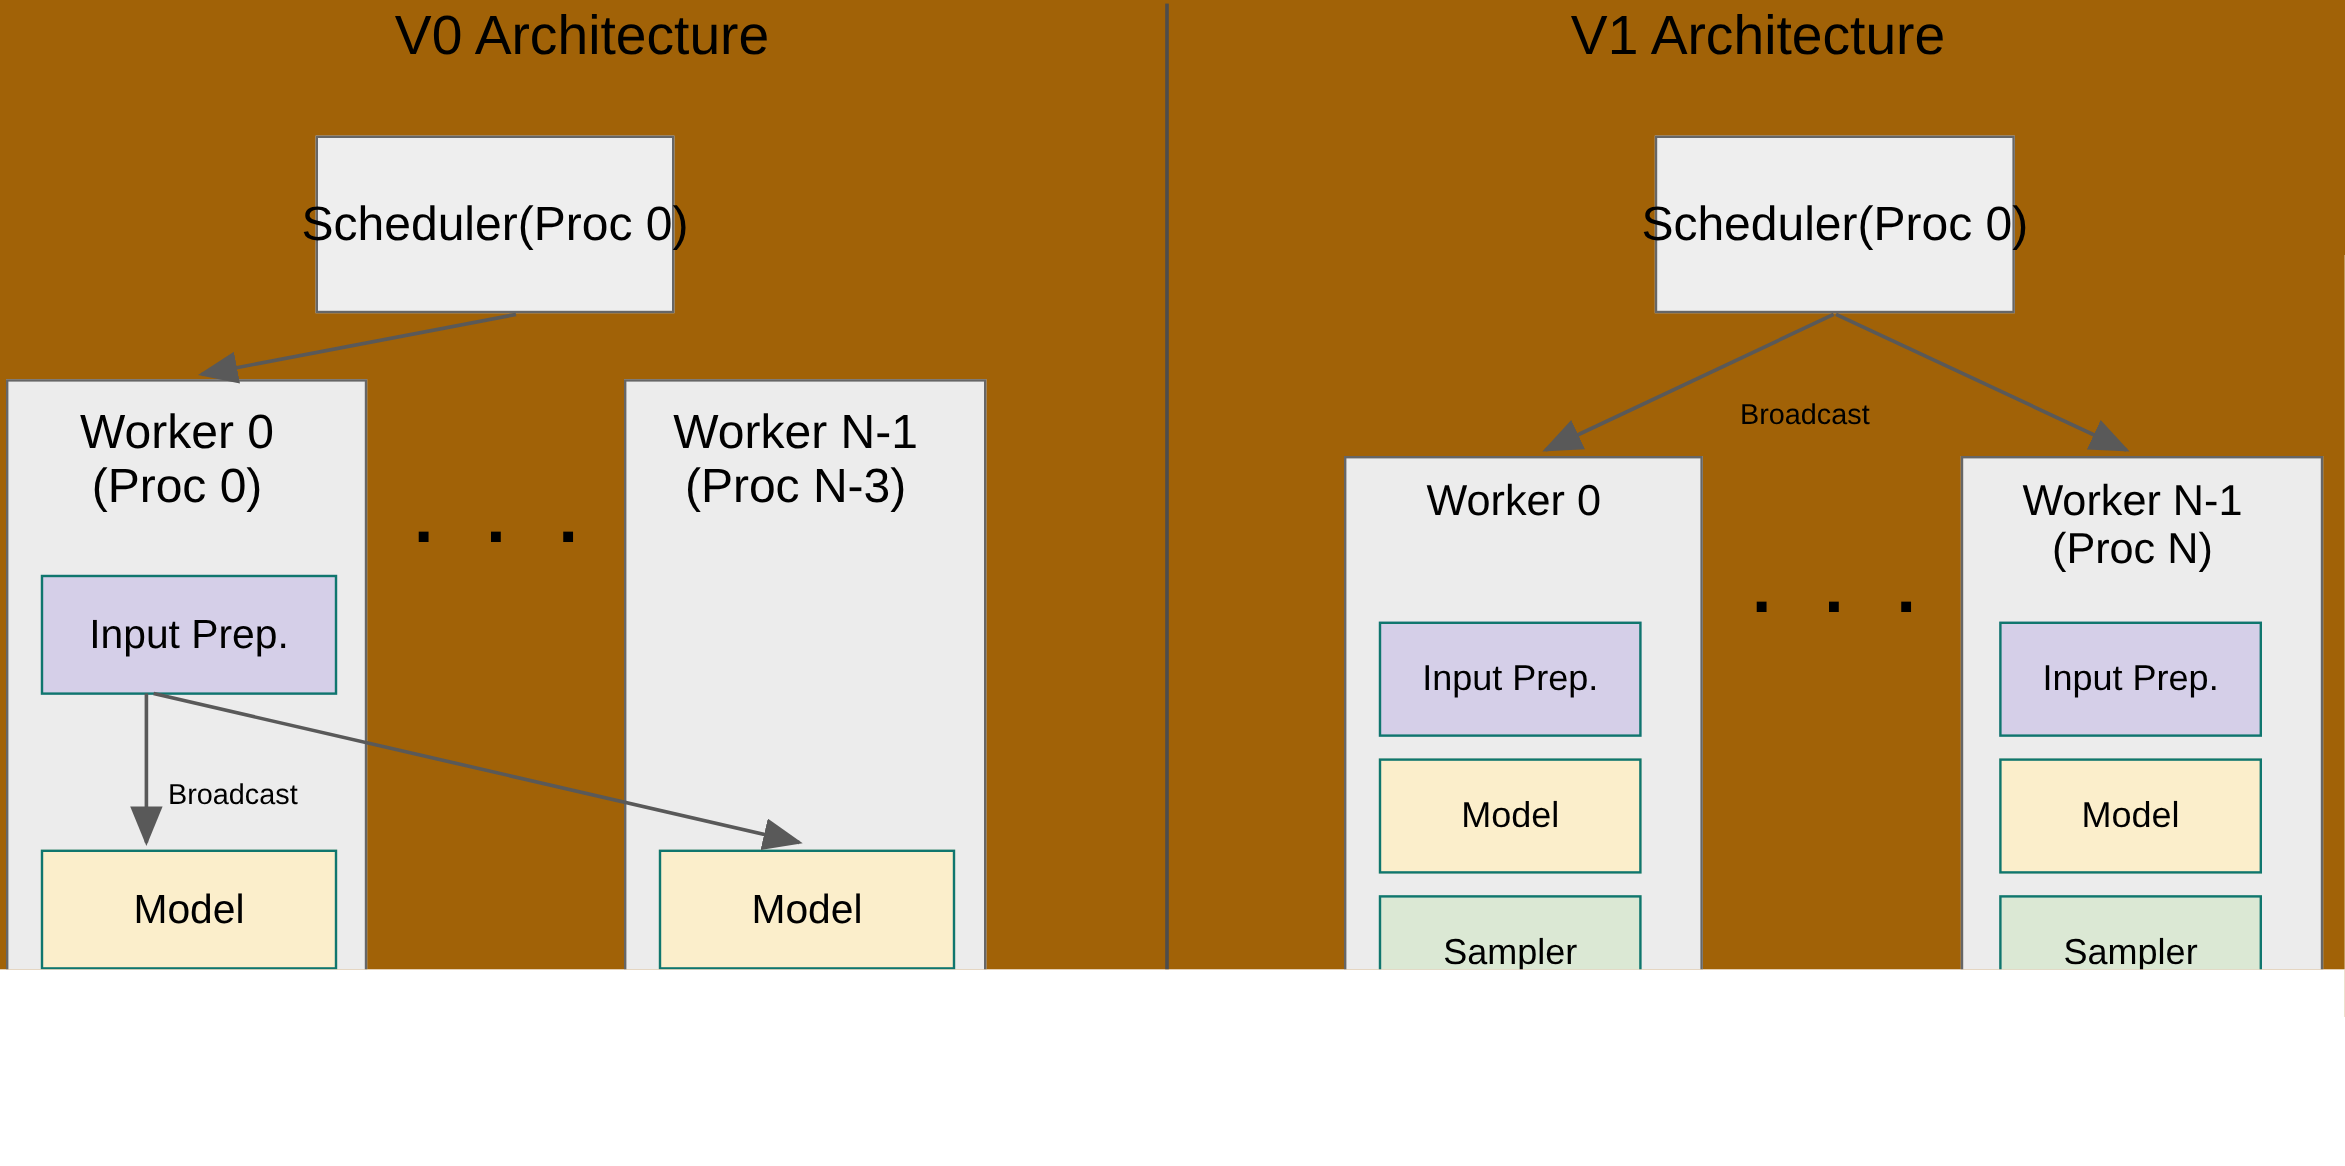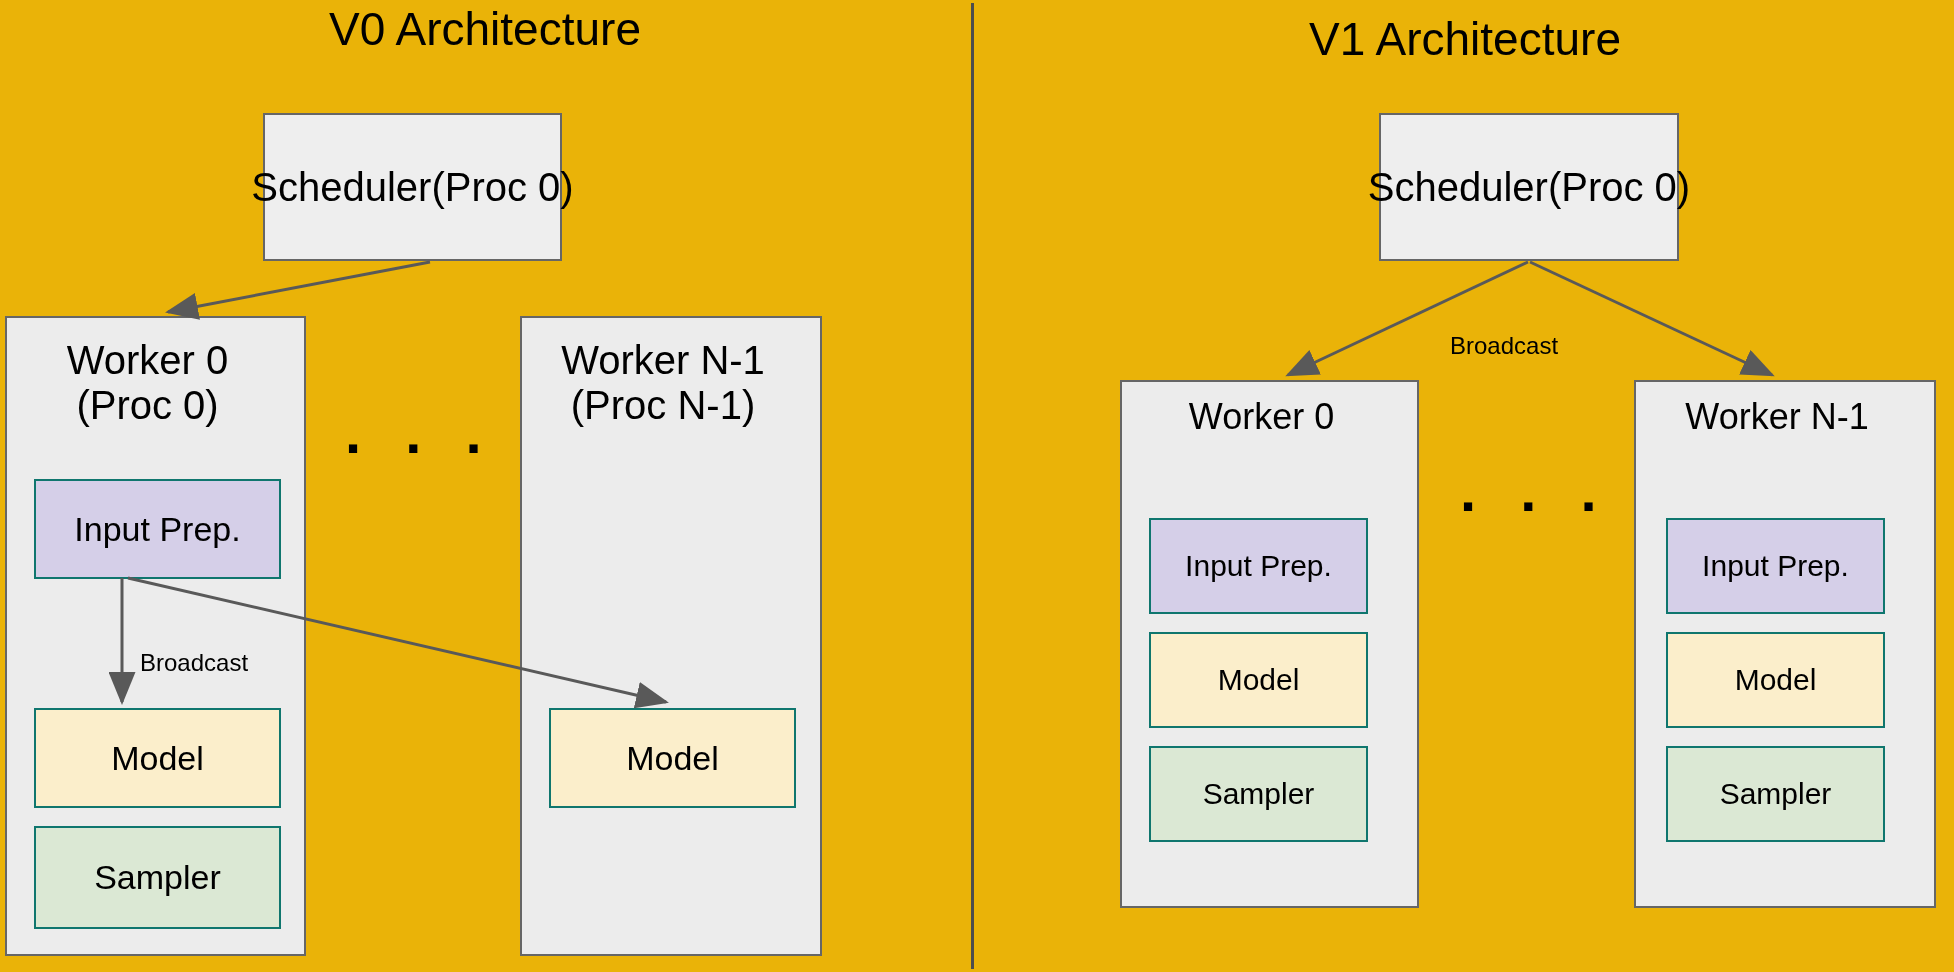--- a/index.html
+++ b/index.html
@@ -7,22 +7,22 @@
     padding: 0;
     background: #ffffff;
   }
   body {
     font-family: "Liberation Sans", sans-serif;
     color: #000000;
   }
   #canvas {
     position: relative;
     width: 1954px;
-    height: 972px;
-    background: #eab308;
+    height: 808px;
+    background: #a16207;
     overflow: hidden;
   }
   .panel-title {
     position: absolute;
     text-align: center;
     font-size: 46px;
     line-height: 1.05;
     color: #000000;
     white-space: nowrap;
   }
@@ -122,50 +122,51 @@
     <div class="inner inp" style="left:27px; top:161px; width:247px; height:100px;">Input Prep.</div>
     <div class="inner mdl" style="left:27px; top:390px; width:247px; height:100px;">Model</div>
     <div class="inner smp" style="left:27px; top:508px; width:247px; height:103px;">Sampler</div>
   </div>
 
   <div class="dots" style="left:345px; top:404px;">. . .</div>
 
   <div class="node worker" style="left:520px; top:316px; width:302px; height:640px;">
     <div class="worker-head" style="top:20px;">
       <span class="node-label">Worker N-1</span>
-      <span class="node-label">(Proc N-1)</span>
+      <span class="node-label">(Proc N-3)</span>
     </div>
     <div class="inner mdl" style="left:27px; top:390px; width:247px; height:100px;">Model</div>
   </div>
 
   <div class="edge-label" style="left:140px; top:617px;">Broadcast</div>
 
   <div class="divider" style="left:971px; top:3px; width:3px; height:966px;"></div>
 
-  <div class="panel-title" style="left:1010px; top:15px; width:910px;">V1 Architecture</div>
+  <div class="panel-title" style="left:1010px; top:5px; width:910px;">V1 Architecture</div>
 
   <div class="node scheduler" style="left:1379px; top:113px; width:300px; height:148px;">
     <span class="node-label">Scheduler</span>
     <span class="node-label">(Proc 0)</span>
   </div>
 
   <div class="node worker" style="left:1120px; top:380px; width:299px; height:528px;">
     <div class="worker-head worker-head-sm" style="top:15px;">
       <span class="node-label">Worker 0</span>
     </div>
     <div class="inner inp inner-sm" style="left:27px; top:136px; width:219px; height:96px;">Input Prep.</div>
     <div class="inner mdl inner-sm" style="left:27px; top:250px; width:219px; height:96px;">Model</div>
     <div class="inner smp inner-sm" style="left:27px; top:364px; width:219px; height:96px;">Sampler</div>
   </div>
 
   <div class="dots" style="left:1460px; top:462px;">. . .</div>
 
   <div class="node worker" style="left:1634px; top:380px; width:302px; height:528px;">
     <div class="worker-head worker-head-sm" style="top:15px;">
       <span class="node-label">Worker N-1</span>
+      <span class="node-label">(Proc N)</span>
     </div>
     <div class="inner inp inner-sm" style="left:30px; top:136px; width:219px; height:96px;">Input Prep.</div>
     <div class="inner mdl inner-sm" style="left:30px; top:250px; width:219px; height:96px;">Model</div>
     <div class="inner smp inner-sm" style="left:30px; top:364px; width:219px; height:96px;">Sampler</div>
   </div>
 
   <div class="edge-label" style="left:1450px; top:300px;">Broadcast</div>
 
   <svg class="arrows" viewBox="0 0 1954 972" xmlns="http://www.w3.org/2000/svg">
     <defs>

